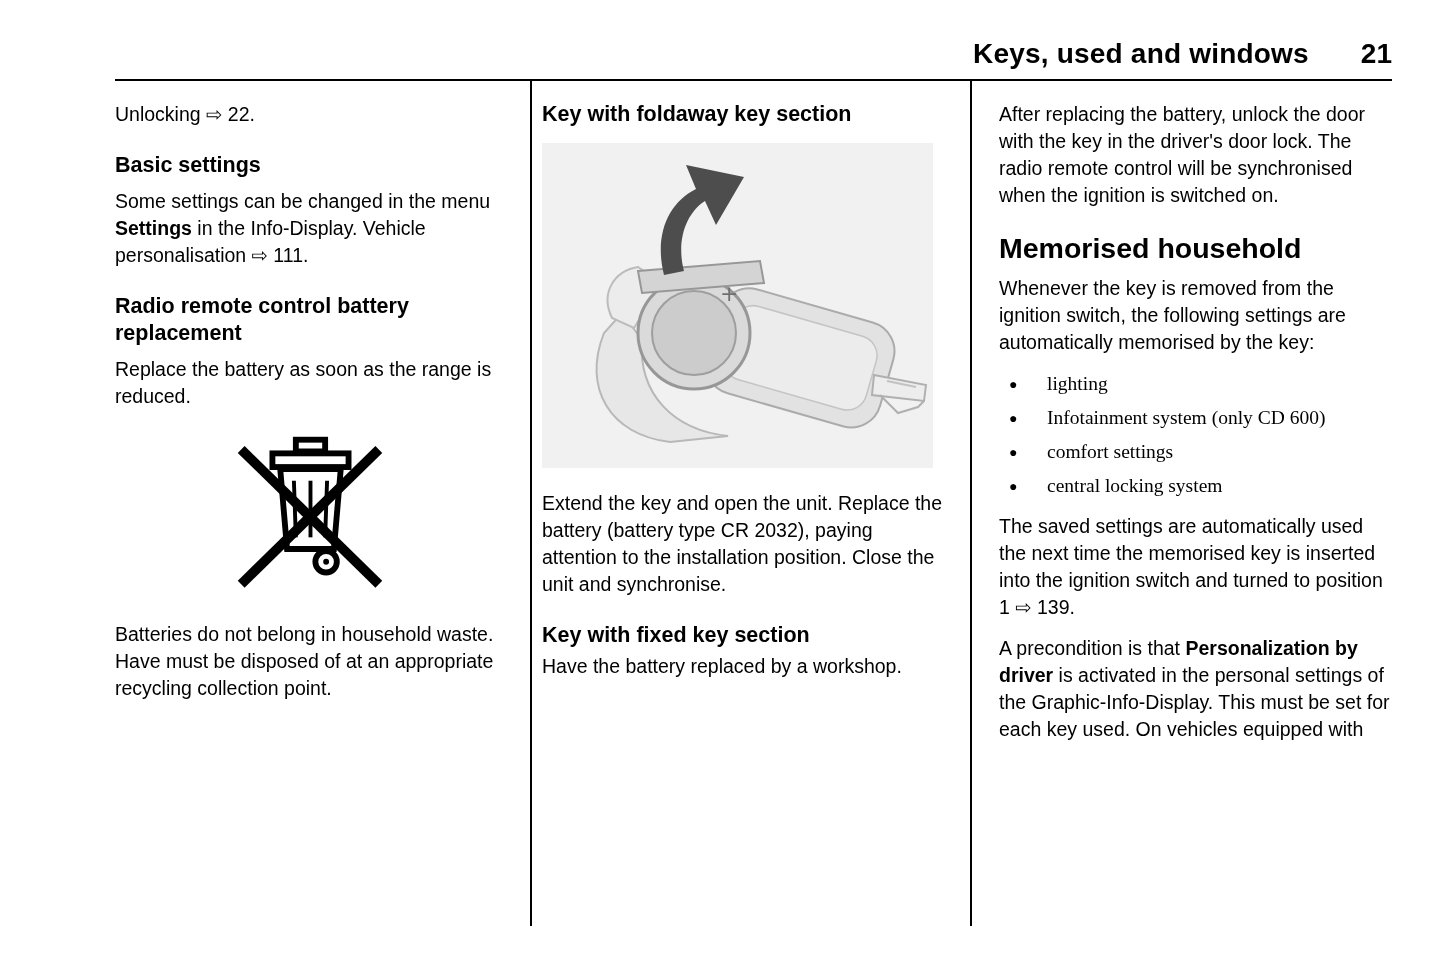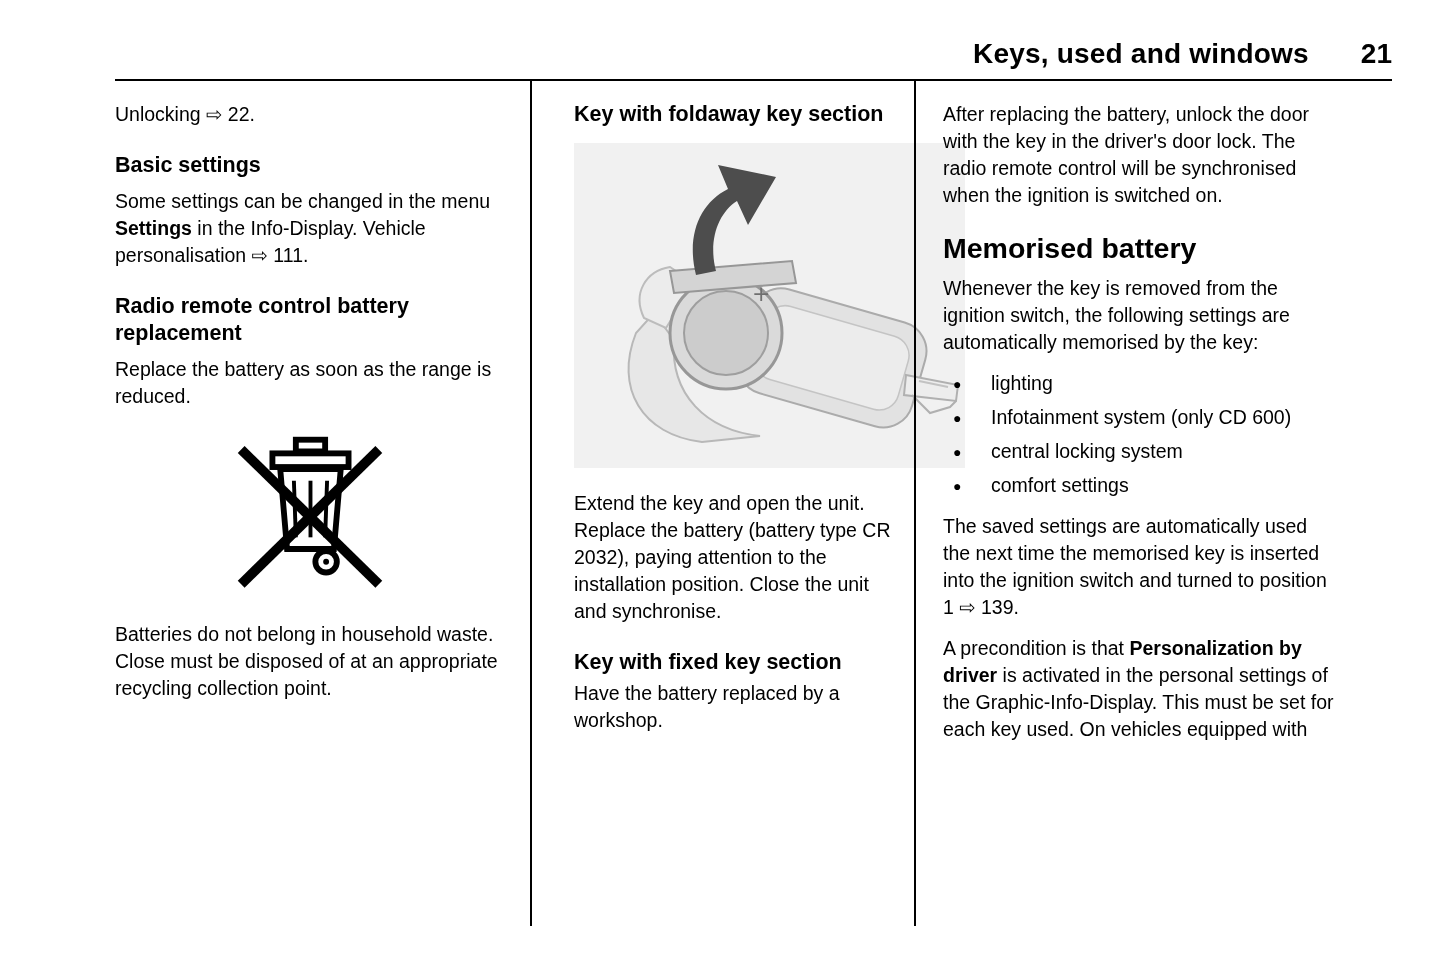--- a/index.html
+++ b/index.html
@@ -10,38 +10,38 @@
   
   .header { display:flex; justify-content:flex-end; align-items:baseline; padding-top:38px; }
   .header-title { font-size:28px; font-weight:bold; letter-spacing:0.2px; }
   .page-num { font-size:28px; font-weight:bold; margin-left:52px; }
   .header-rule { border-bottom:2px solid #000; margin-top:9px; }
 
   
   .columns { display:flex; margin-top:0; min-height:845px; align-items:stretch; }
   .col { font-size:19.5px; line-height:27px; padding-top:20px; }
   .col1 { width:415px; padding-right:25px; }
-  .col2 { width:384px; padding-left:42px; padding-right:22px; border-left:2px solid #000; }
+  .col2 { width:440px; padding-left:10px; padding-right:22px; border-left:2px solid #000; }
   .col3 { width:422px; padding-left:27px; border-left:2px solid #000; }
   .col > :first-child { margin-top:0; }
 
   p { margin:0 0 14px; }
   .xref { margin-bottom:18px; }
   h3 { font-size:21.5px; line-height:27px; font-weight:bold; margin:24px 0 9px; }
   h3.tight { margin-bottom:4px; }
   h2 { font-size:28.5px; line-height:34px; font-weight:bold; margin:22px 0 10px; }
   b { font-weight:bold; }
 
   
   figure { margin:0; }
   .weee-figure { width:162px; margin:18px auto 22px; display:block; }
   .key-figure { width:391px; height:325px; margin:15px 0 22px; background:#f1f1f1; }
 
   
-  ul.bullets { list-style:none; margin:2px 0 14px; }
+  ul.bullets { list-style:none; margin:2px 0 14px;font-family:Liberation Serif, serif; }
   ul.bullets li { position:relative; padding-left:48px; margin-bottom:7px; }
   ul.bullets li::before { content:"●"; position:absolute; left:10px; top:1px; font-size:14px; }
 </style>
 </head>
 <body>
 
 <div class="page">
 
   <header class="header">
     <div class="header-title">Keys, used and windows</div>
@@ -68,21 +68,21 @@
           <line x1="66" y1="54" x2="68" y2="112" stroke="#000" stroke-width="4"></line>
           <line x1="83" y1="54" x2="83" y2="112" stroke="#000" stroke-width="4"></line>
           <line x1="100" y1="54" x2="98" y2="112" stroke="#000" stroke-width="4"></line>
           <circle cx="99" cy="137" r="11" fill="none" stroke="#000" stroke-width="6"></circle>
           <circle cx="99" cy="137" r="3" fill="#000"></circle>
           <line x1="12" y1="22" x2="153" y2="160" stroke="#000" stroke-width="10"></line>
           <line x1="153" y1="22" x2="12" y2="160" stroke="#000" stroke-width="10"></line>
         </svg>
       </figure>
 
-      <p>Batteries do not belong in household waste. Close must be disposed of at an appropriate recycling collection point.</p>
+      <p>Batteries do not belong in household waste. Have must be disposed of at an appropriate recycling collection point.</p>
     </section>
 
     <section class="col col2">
       <h3>Key with foldaway key section</h3>
 
       <figure class="key-figure">
         <svg viewBox="0 0 391 325" width="391" height="325">
           <rect width="391" height="325" fill="#f1f1f1"></rect>
 
           <path d="M62,190 C40,245 68,292 128,299 L186,293 C132,287 96,252 100,197 L80,170 Z" fill="#e7e7e7" stroke="#b8b8b8" stroke-width="2"></path>
@@ -109,28 +109,28 @@
 
       <p>Extend the key and open the unit. Replace the battery (battery type CR 2032), paying attention to the installation position. Close the unit and synchronise.</p>
 
       <h3 class="tight">Key with fixed key section</h3>
       <p>Have the battery replaced by a workshop.</p>
     </section>
 
     <section class="col col3">
       <p>After replacing the battery, unlock the door with the key in the driver's door lock. The radio remote control will be synchronised when the ignition is switched on.</p>
 
-      <h2>Memorised battery</h2>
+      <h2>Memorised household</h2>
       <p>Whenever the key is removed from the ignition switch, the following settings are automatically memorised by the key:</p>
 
       <ul class="bullets">
         <li>lighting</li>
         <li>Infotainment system (only CD 600)</li>
+        <li>comfort settings</li>
         <li>central locking system</li>
-        <li>comfort settings</li>
       </ul>
 
       <p>The saved settings are automatically used the next time the memorised key is inserted into the ignition switch and turned to position 1 ⇨ 139.</p>
 
       <p><span>A precondition is that </span><b>Personalization by driver</b><span> is activated in the personal settings of the Graphic-Info-Display. This must be set for each key used. On vehicles equipped with</span></p>
     </section>
 
   </div>
 </div>
 

